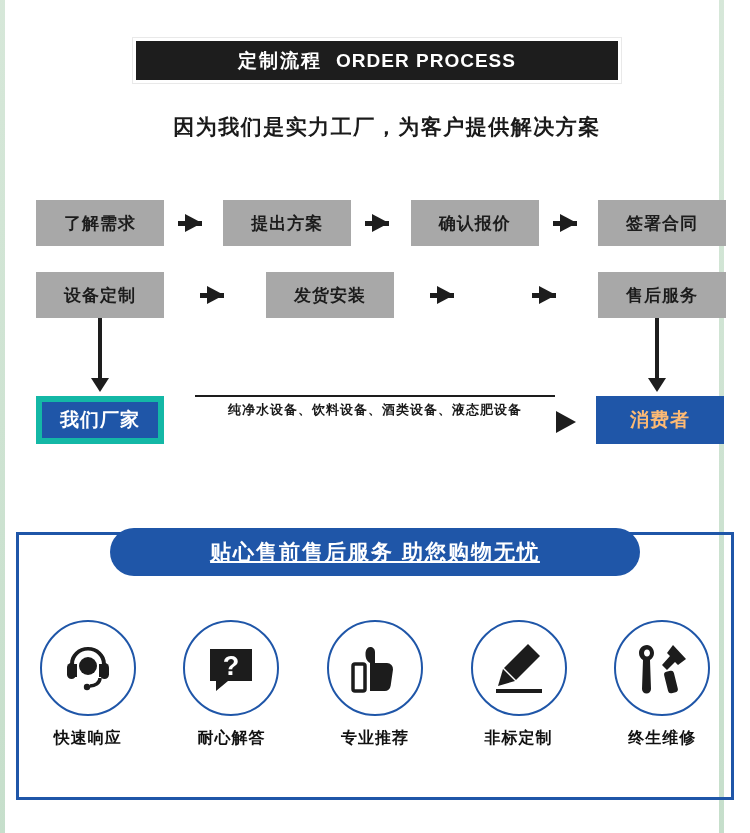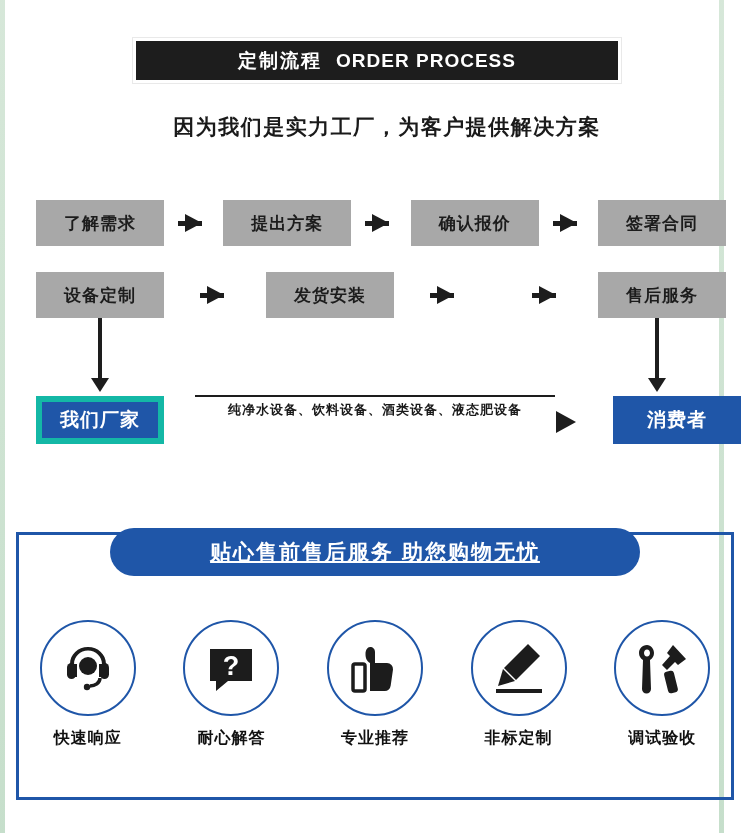--- a/index.html
+++ b/index.html
@@ -155,30 +155,30 @@
     display: flex;
     align-items: center;
     justify-content: center;
     color: #ffffff;
     font-size: 19px;
     font-weight: bold;
     letter-spacing: 1px;
   }
   .consumer-box {
     position: absolute;
-    left: 613px;
+    left: 596px;
     top: 396px;
     width: 128px;
     height: 48px;
     background: #1f56a8;
     border: 3px solid #1f56a8;
     display: flex;
     align-items: center;
     justify-content: center;
-    color: #ffffff;
+    color: #fdba74;
     font-size: 19px;
     font-weight: bold;
     letter-spacing: 1px;
   }
   .mid-caption {
     position: absolute;
     left: 175px;
     top: 390px;
     width: 400px;
     text-align: center;
@@ -402,17 +402,17 @@
     </div>
 
     <div class="icon-item">
       <div class="icon-circle">
         <svg width="58" height="58" viewBox="0 0 58 58">
           <path d="M14 6c-5 0-8 4-8 8 0 3 1.5 5.5 4 7l-1 29c0 2.5 2 4.5 4.5 4.5S18 52.5 18 50l-1-29c2.5-1.5 4-4 4-7 0-4-3-8-7-8zm0 4.5c1.8 0 3 1.6 3 3.5s-1.2 3.5-3 3.5S11 15.9 11 14s1.2-3.5 3-3.5z" fill="#1c1c1c"></path>
           <path d="M40 6l-6 8 3 3-8 9 5 5 8-8 3 3 8-6z" fill="#1c1c1c"></path>
           <rect x="33" y="32" width="10" height="22" rx="3" fill="#1c1c1c" transform="rotate(-14 38 43)"></rect>
         </svg>
       </div>
-      <div class="icon-label">调试验收</div>
+      <div class="icon-label">终生维修</div>
     </div>
 
   </div>
 </div>
 
 </body></html>

